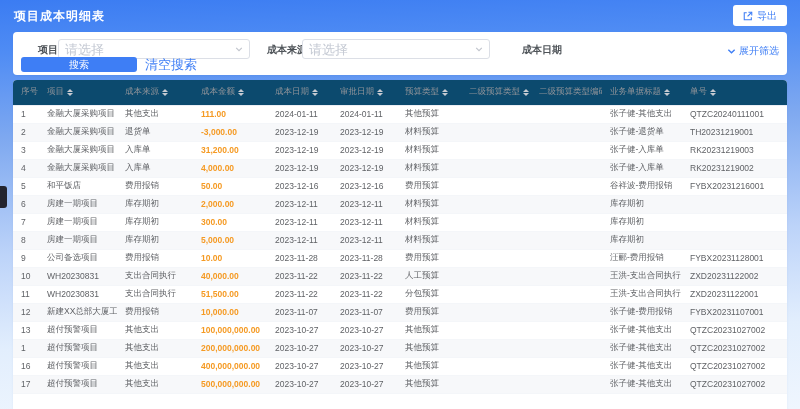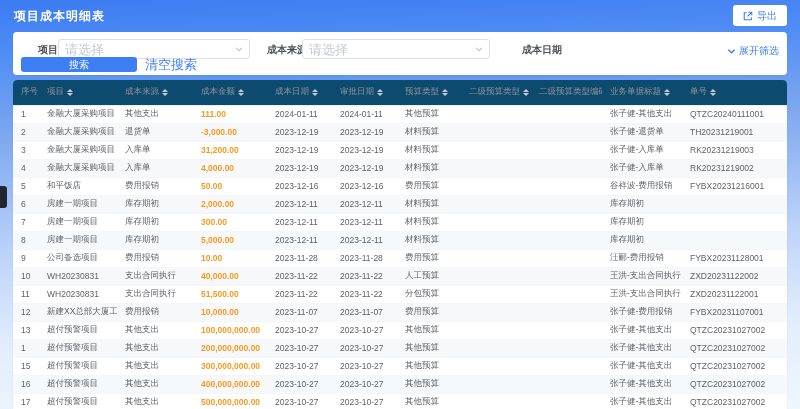--- a/index.html
+++ b/index.html
@@ -369,33 +369,20 @@
           <td class="amount">200,000,000.00</td>
           <td>2023-10-27</td>
           <td>2023-10-27</td>
           <td>其他预算</td>
           <td></td>
           <td></td>
           <td>张子健-其他支出</td>
           <td>QTZC20231027002</td>
         </tr>
         <tr>
-          <td>15</td>
-          <td>超付预警项目</td>
-          <td>其他支出</td>
-          <td class="amount">300,000,000.00</td>
-          <td>2023-10-27</td>
-          <td>2023-10-27</td>
-          <td>其他预算</td>
-          <td></td>
-          <td></td>
-          <td>张子健-其他支出</td>
-          <td>QTZC20231027002</td>
-        </tr>
-        <tr>
           <td>16</td>
           <td>超付预警项目</td>
           <td>其他支出</td>
           <td class="amount">400,000,000.00</td>
           <td>2023-10-27</td>
           <td>2023-10-27</td>
           <td>其他预算</td>
           <td></td>
           <td></td>
           <td>张子健-其他支出</td>

